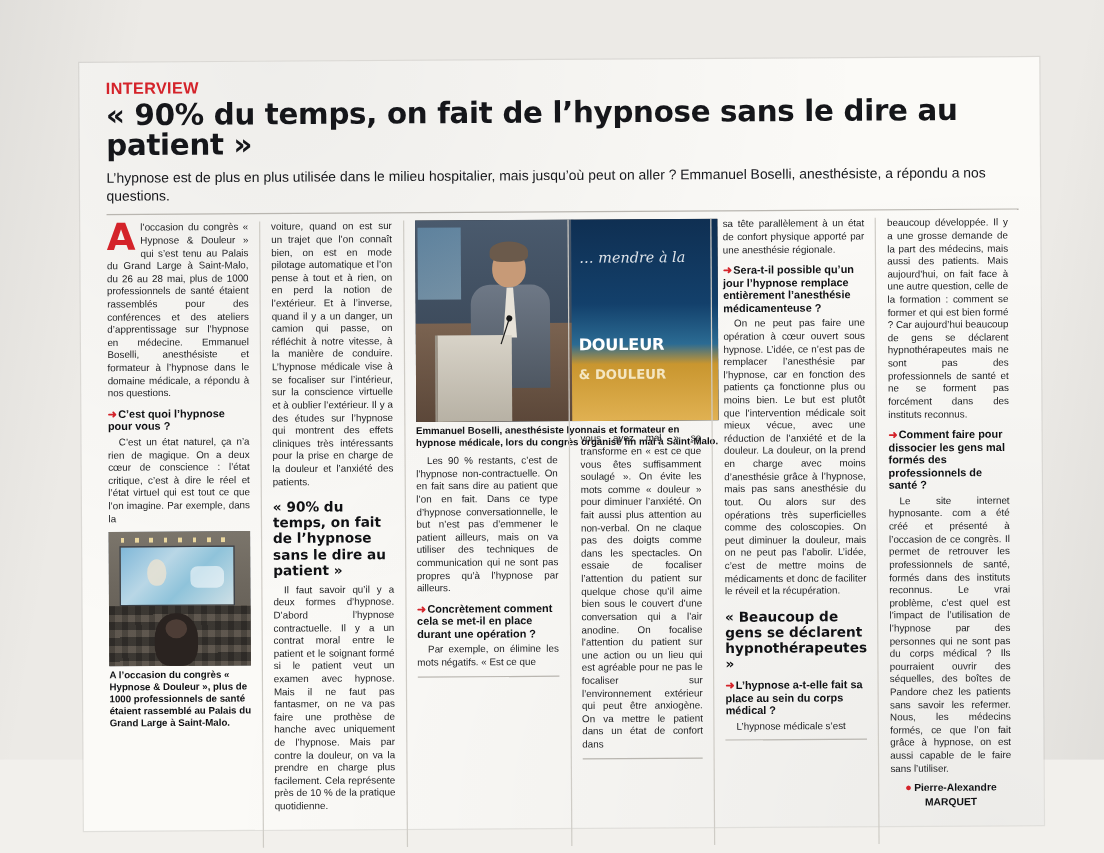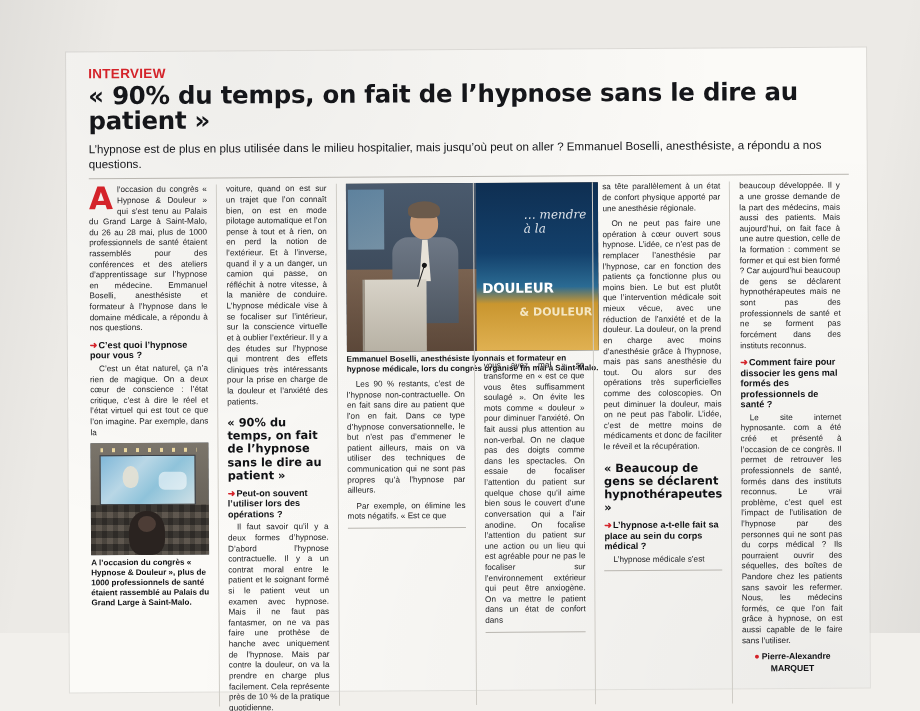--- a/index.html
+++ b/index.html
@@ -130,31 +130,31 @@
 
   
   .bg-room{position:absolute;inset:0;background:linear-gradient(180deg,#2c3340 0%,#39404c 45%,#2a303a 100%);}
   .bg-banner{
     position:absolute;right:0;top:0;width:122px;height:168px;
     background:linear-gradient(180deg,#0f2f52 0%,#13406b 42%,#2b6b93 62%,#c9962f 72%,#e0b152 100%);
   }
   .bg-banner .btxt1{
     position:absolute;left:7px;top:26px;right:5px;
     color:#f1f3f6;font-family:"DejaVu Serif",serif;font-style:italic;
-    font-size:12px;line-height:1.1;opacity:.92;margin-left:41px;
+    font-size:12px;line-height:1.1;opacity:.92;
   }
   .bg-banner .btxt2{
     position:absolute;left:6px;top:99px;right:6px;
     color:#ffffff;font-family:"DejaVu Sans",sans-serif;font-weight:bold;
     font-size:13.5px;line-height:1.0;letter-spacing:-.2px;
   }
   .bg-banner .btxt3{
     position:absolute;left:6px;top:124px;right:6px;
     color:#f4e6c2;font-family:"DejaVu Sans",sans-serif;font-weight:bold;
-    font-size:11px;line-height:1.0;text-align:right;
+    font-size:11px;line-height:1.0;
   }
   .bg-wallpanel{
     position:absolute;left:0;top:0;width:132px;height:168px;
     background:linear-gradient(180deg,#4a5a6d 0%,#3d4b5c 55%,#27303c 100%);
   }
   .bg-wallpanel:after{
     content:"";position:absolute;left:0;top:86px;width:132px;height:82px;
     background:linear-gradient(180deg,#8e6a4c 0%,#6d4f38 100%);opacity:.75;
   }
   .bg-speaker-head{
@@ -222,23 +222,20 @@
               </div>
             <div class="aud-seats"></div>
             <div class="aud-head"></div>
           </div>
           <div class="photo-caption">A l’occasion du congrès « Hypnose &amp; Douleur », plus de 1000 professionnels de santé étaient rassemblé au Palais du Grand Large à Saint-Malo.</div>
         </div>
 
         <div class="col">
           <p class="body nofirst">voiture, quand on est sur un trajet que l’on connaît bien, on est en mode pilotage automatique et l’on pense à tout et à rien, on en perd la notion de l’extérieur. Et à l’inverse, quand il y a un danger, un camion qui passe, on réfléchit à notre vitesse, à la manière de conduire. L’hypnose médicale vise à se focaliser sur l’intérieur, sur la conscience virtuelle et à oublier l’extérieur. Il y a des études sur l’hypnose qui montrent des effets cliniques très intéressants pour la prise en charge de la douleur et l’anxiété des patients.</p>
           <div class="crosshead">« 90% du temps, on fait de l’hypnose sans le dire au patient »</div>
-          <div class="q">
-            <span class="arrow">➜</span><span>Peut-on souvent l’utiliser lors des opérations ?</span>
-          </div>
           <p class="body indent">Il faut savoir qu’il y a deux formes d’hypnose. D’abord l’hypnose contractuelle. Il y a un contrat moral entre le patient et le soignant formé si le patient veut un examen avec hypnose. Mais il ne faut pas fantasmer, on ne va pas faire une prothèse de hanche avec uniquement de l’hypnose. Mais par contre la douleur, on va la prendre en charge plus facilement. Cela représente près de 10 % de la pratique quotidienne.</p>
         </div>
 
         <div class="col">
           <div class="photo big">
             <div class="bg-room"></div>
             <div class="bg-wallpanel"></div>
             <div class="bg-screen-left"></div>
             <div class="bg-banner">
               <div class="btxt1">… mendre à la</div>
@@ -248,32 +245,38 @@
             <div class="bg-speaker-body"></div>
             <div class="bg-speaker-shirt"></div>
             <div class="bg-speaker-head"></div>
             <div class="bg-speaker-hair"></div>
             <div class="bg-lectern"></div>
             <div class="bg-mic"></div>
           </div>
           <div class="photo-caption" style="width:252px;">Emmanuel Boselli, anesthésiste lyonnais et formateur en hypnose médicale, lors du congrès organisé fin mai à Saint-Malo.</div>
 
           <p class="body indent">Les 90 % restants, c’est de l’hypnose non-contractuelle. On en fait sans dire au patient que l’on en fait. Dans ce type d’hypnose conversationnelle, le but n’est pas d’emmener le patient ailleurs, mais on va utiliser des techniques de communication qui ne sont pas propres qu’à l’hypnose par ailleurs.</p>
+          <div class="q">
+            <span class="arrow">➜</span><span>Concrètement comment cela se met-il en place durant une opération ?</span>
+          </div>
           <p class="body indent">Par exemple, on élimine les mots négatifs. « Est ce que</p>
           <div class="col-rule"></div>
         </div>
 
         <div class="col">
           <div style="height:178px;"></div>
           <p class="body nofirst">vous avez mal » se transforme en « est ce que vous êtes suffisamment soulagé ». On évite les mots comme « douleur » pour diminuer l’anxiété. On fait aussi plus attention au non-verbal. On ne claque pas des doigts comme dans les spectacles. On essaie de focaliser l’attention du patient sur quelque chose qu’il aime bien sous le couvert d’une conversation qui a l’air anodine. On focalise l’attention du patient sur une action ou un lieu qui est agréable pour ne pas le focaliser sur l’environnement extérieur qui peut être anxiogène. On va mettre le patient dans un état de confort dans</p>
           <div class="col-rule"></div>
         </div>
 
         <div class="col">
           <p class="body nofirst">sa tête parallèlement à un état de confort physique apporté par une anesthésie régionale.</p>
+          <div class="q">
+            <span class="arrow">➜</span><span>Sera-t-il possible qu’un jour l’hypnose remplace entièrement l’anesthésie médicamenteuse ?</span>
+          </div>
           <p class="body indent">On ne peut pas faire une opération à cœur ouvert sous hypnose. L’idée, ce n’est pas de remplacer l’anesthésie par l’hypnose, car en fonction des patients ça fonctionne plus ou moins bien. Le but est plutôt que l’intervention médicale soit mieux vécue, avec une réduction de l’anxiété et de la douleur. La douleur, on la prend en charge avec moins d’anesthésie grâce à l’hypnose, mais pas sans anesthésie du tout. Ou alors sur des opérations très superficielles comme des coloscopies. On peut diminuer la douleur, mais on ne peut pas l’abolir. L’idée, c’est de mettre moins de médicaments et donc de faciliter le réveil et la récupération.</p>
           <div class="crosshead">« Beaucoup de gens se déclarent hypnothérapeutes »</div>
           <div class="q">
             <span class="arrow">➜</span><span>L’hypnose a-t-elle fait sa place au sein du corps médical ?</span>
           </div>
           <p class="body indent">L’hypnose médicale s’est</p>
           <div class="col-rule"></div>
         </div>
 
         <div class="col">

